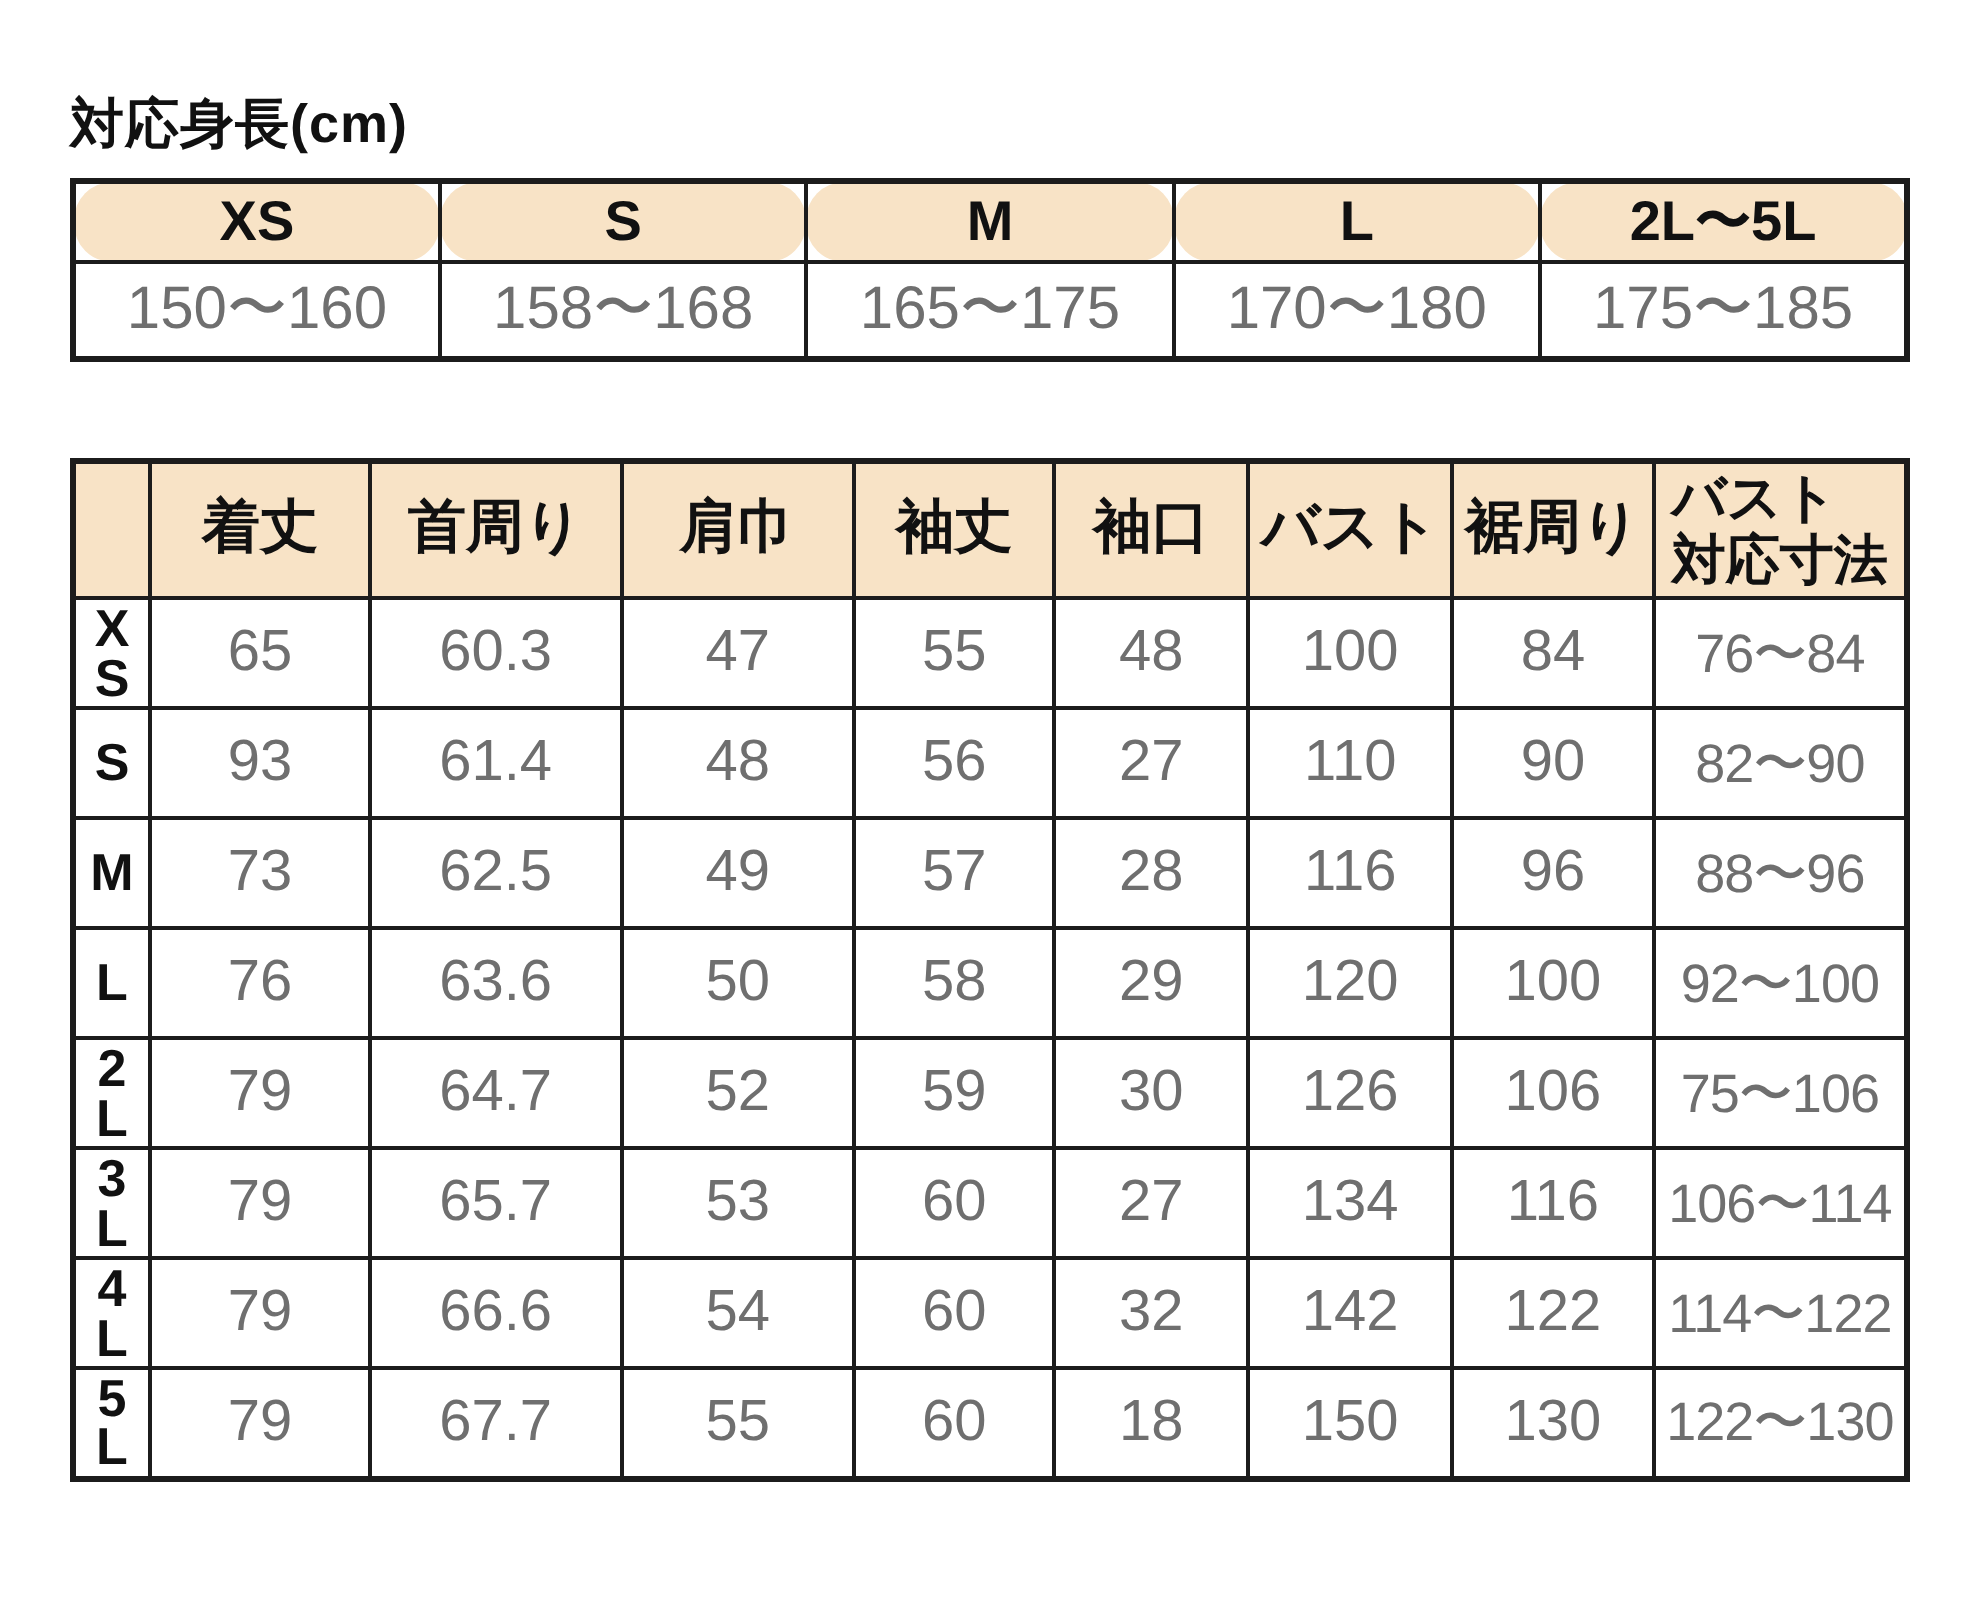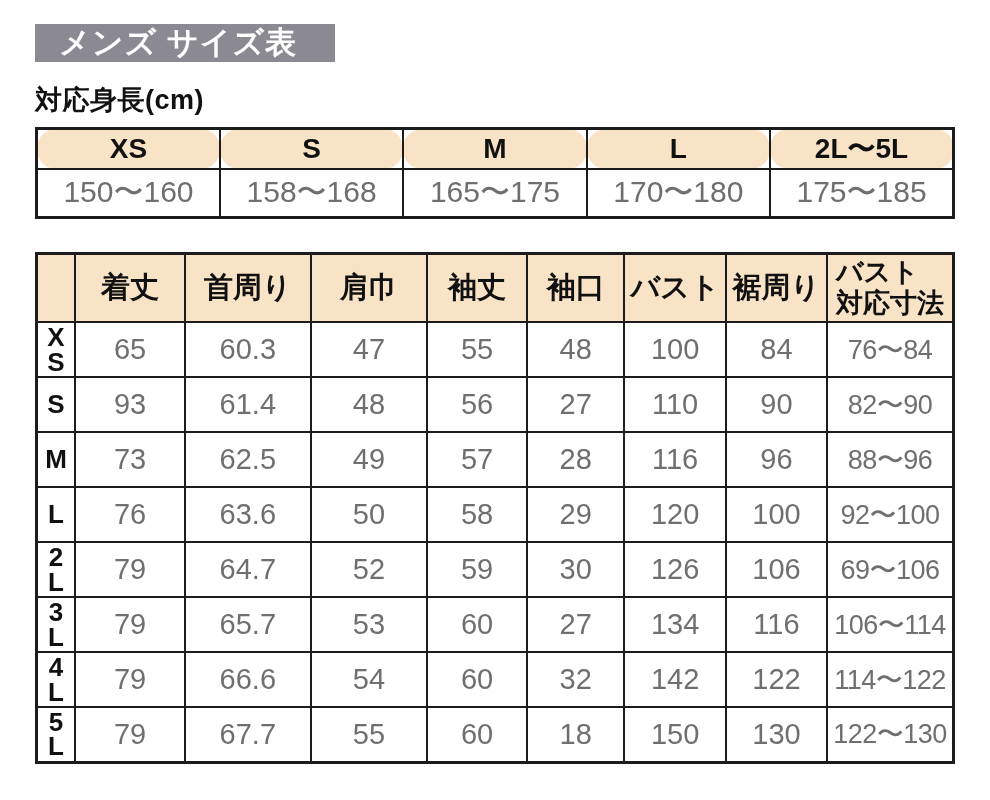--- a/index.html
+++ b/index.html
@@ -59,21 +59,21 @@
     border-radius: 19px;
   }
   .height-table td {
     color: var(--value_text);
     font-size: 30px;
     height: 48px;
     text-align: center;
   }
 
   
-  .size-table { margin-top: 33px; padding-left: 20px; }
+  .size-table { margin-top: 48px; padding-left: 20px; }
   .size-table thead th {
     background: var(--header_bg);
     color: var(--heading_text);
     font-size: 29px;
     font-weight: 600;
     height: 69px;
     text-align: center;
     white-space: pre-line;
     line-height: 1.15;
   }
@@ -101,21 +101,20 @@
     font-size: 27px;
     letter-spacing: -0.5px;
     border-radius: 20px;
   }
 </style>
 </head>
 <body>
 
 <div class="page">
 
-  <div class="title-bar">メンズ サイズ表</div>
 
   <div class="height-label">対応身長(cm)</div>
 
   <table class="height-table">
     <colgroup>
       <col style="width:20%">
         <col style="width:20%">
         <col style="width:20%">
         <col style="width:20%">
         <col style="width:20%">
@@ -215,21 +214,21 @@
         <tr>
           <th class="row-label">2
 L</th>
           <td>79</td>
           <td>64.7</td>
           <td>52</td>
           <td>59</td>
           <td>30</td>
           <td>126</td>
           <td>106</td>
-          <td>69〜106</td>
+          <td>75〜106</td>
         </tr>
         <tr>
           <th class="row-label">3
 L</th>
           <td>79</td>
           <td>65.7</td>
           <td>53</td>
           <td>60</td>
           <td>27</td>
           <td>134</td>

